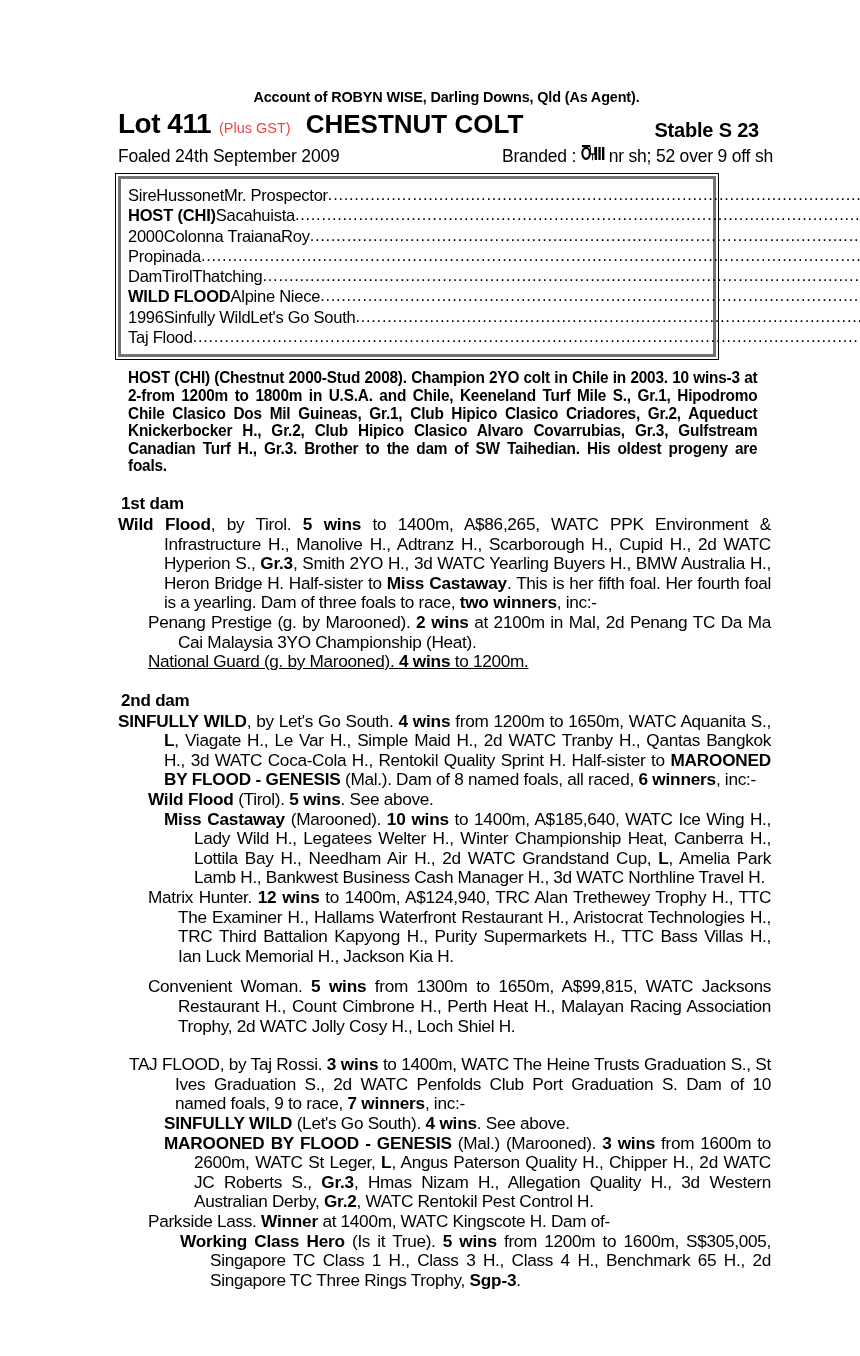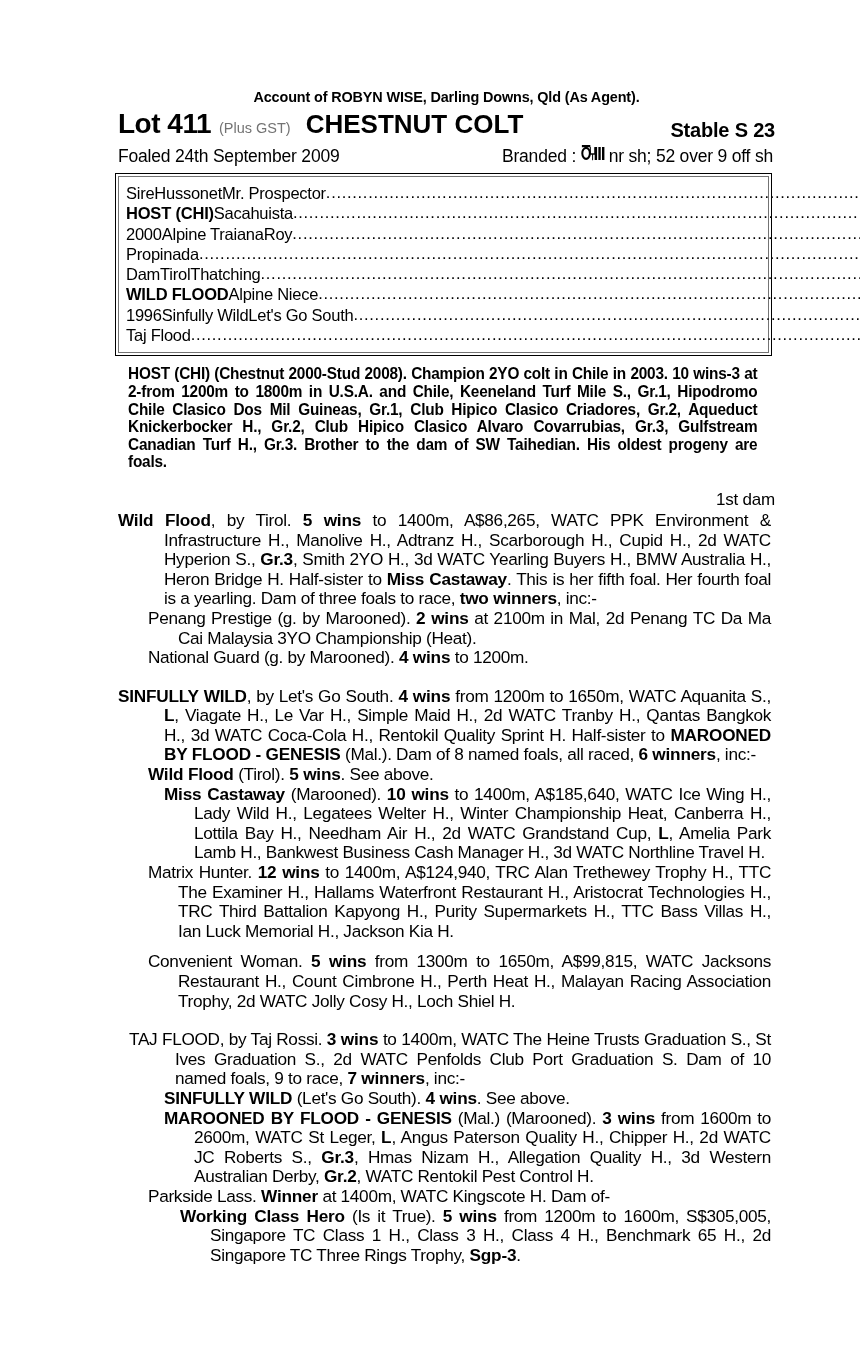--- a/index.html
+++ b/index.html
@@ -45,34 +45,34 @@
     font-size: 28px;
     font-weight: bold;
     letter-spacing: -0.5px;
     line-height: 1;
     text-align: center;
   }
   .gst {
     font-size: 14.5px;
     margin-left: 8px;
     line-height: 1;
-    color: #737373;
+    color: #ef4444;
   }
   .colour-sex {
     font-size: 26px;
     font-weight: bold;
     letter-spacing: 0px;
     margin-left: 15px;
     line-height: 1;
   }
   .stable {
     font-size: 20px;
     font-weight: bold;
     position: absolute;
-    right: 0;
+    right: 16px;
     bottom: 2px;
     letter-spacing: -0.2px;
   }
   .foaled-row {
     display: flex;
     justify-content: space-between;
     align-items: baseline;
     font-size: 17.5px;
     margin: 2px 0 9px 0;
     letter-spacing: -0.2px;
@@ -92,26 +92,26 @@
     letter-spacing: -3.5px;
     transform: scaleY(1.15) scaleX(0.8);
     transform-origin: bottom center;
     margin: 0 3px 0 2px;
     position: relative;
     top: -1px;
   }
 
   
   .ped-box {
-    border: 1px solid #737373;
+    border: 3px solid #737373;
     outline: 1px solid #000;
     outline-offset: 2px;
     padding: 6px 0 7px 0;
     margin: 0 8px 0 0;
-    width: 651px;
+    width: 598px;
     box-sizing: border-box;
   }
   .ped-row {
     display: flex;
     font-size: 16.5px;
     line-height: 20.3px;
     letter-spacing: -0.25px;
     white-space: nowrap;
   }
   .ped-c1 { width: 156px; padding-left: 7px; box-sizing: border-box; }
@@ -145,24 +145,23 @@
     letter-spacing: -0.2px;
     margin: 12px 8px 0 10px;
     transform: scaleX(0.985);
     transform-origin: left top;
   }
 
   
   .dam-section { margin-top: 19px; }
   .dam-head {
     font-size: 17px;
-    font-weight: normal;
+    font-weight: bold;
     letter-spacing: -0.2px;
     margin: 0 0 1px 3px;
-    text-align: right;
   }
   .p {
     font-size: 17.2px;
     line-height: 19.6px;
     letter-spacing: -0.3px;
     text-align: justify;
     margin: 0;
     padding-right: 4px;
     text-indent: 0;
   }
@@ -208,21 +207,21 @@
         <div class="ped-c2"></div>
         <div class="ped-c3">
           <div class="leader">
             <span class="lname">Sacahuista</span>
             <span class="dots">............................................................................................................................................</span>
           </div>
         </div>
       </div>
       <div class="ped-row">
         <div class="ped-c1">2000</div>
-        <div class="ped-c2">Alpine Traiana</div>
+        <div class="ped-c2">Colonna Traiana</div>
         <div class="ped-c3">
           <div class="leader">
             <span class="lname">Roy</span>
             <span class="dots">............................................................................................................................................</span>
           </div>
         </div>
       </div>
       <div class="ped-row">
         <div class="ped-c1"></div>
         <div class="ped-c2"></div>
@@ -275,23 +274,24 @@
       </div>
     </div>
 
   <div class="sire-blurb">HOST (CHI) (Chestnut 2000-Stud 2008). Champion 2YO colt in Chile in 2003. 10 wins-3 at 2-from 1200m to 1800m in U.S.A. and Chile, Keeneland Turf Mile S., Gr.1, Hipodromo Chile Clasico Dos Mil Guineas, Gr.1, Club Hipico Clasico Criadores, Gr.2, Aqueduct Knickerbocker H., Gr.2, Club Hipico Clasico Alvaro Covarrubias, Gr.3, Gulfstream Canadian Turf H., Gr.3. Brother to the dam of SW Taihedian. His oldest progeny are foals.</div>
 
   <div id="dams-container">
       <div class="dam-section">
         <div class="dam-head">1st dam</div>
         <div class="p" style="margin-left: 0px; padding-left: 46px; text-indent: -46px;"><span class="b">Wild Flood</span><span>, by Tirol. </span><span class="b">5 wins</span><span> to 1400m, A$86,265, WATC PPK Environment &amp; Infrastructure H., Manolive H., Adtranz H., Scarborough H., Cupid H., 2d WATC Hyperion S., </span><span class="b">Gr.3</span><span>, Smith 2YO H., 3d WATC Yearling Buyers H., BMW Australia H., Heron Bridge H. Half-sister to </span><span class="b">Miss Castaway</span><span>. This is her fifth foal. Her fourth foal is a yearling. Dam of three foals to race, </span><span class="b">two winners</span><span>, inc:-</span></div>
         <div class="p" style="margin-left: 14px; padding-left: 46px; text-indent: -30px;"><span>Penang Prestige (g. by Marooned). </span><span class="b">2 wins</span><span> at 2100m in Mal, 2d Penang TC Da Ma Cai Malaysia 3YO Championship (Heat).</span></div>
-        <div class="p" style="margin-left: 14px; padding-left: 46px; text-indent: -30px;"><span>National Guard (g. by Marooned). </span><span class="b">4 wins</span><span> to 1200m.</span></div>
+        <div class="p" style="margin-left: 14px; padding-left: 46px; text-indent: -30px; text-decoration: underline;"><span>National Guard (g. by Marooned). </span><span class="b">4 wins</span><span> to 1200m.</span></div>
       </div>
       <div class="dam-section">
+        <div class="dam-head">2nd dam</div>
         <div class="p" style="margin-left: 0px; padding-left: 46px; text-indent: -46px;"><span class="b">SINFULLY WILD</span><span>, by Let's Go South. </span><span class="b">4 wins</span><span> from 1200m to 1650m, WATC Aquanita S., </span><span class="b">L</span><span>, Viagate H., Le Var H., Simple Maid H., 2d WATC Tranby H., Qantas Bangkok H., 3d WATC Coca-Cola H., Rentokil Quality Sprint H. Half-sister to </span><span class="b">MAROONED BY FLOOD - GENESIS</span><span> (Mal.). Dam of 8 named foals, all raced, </span><span class="b">6 winners</span><span>, inc:-</span></div>
         <div class="p" style="margin-left: 14px; padding-left: 46px; text-indent: -30px;"><span class="b">Wild Flood</span><span> (Tirol). </span><span class="b">5 wins</span><span>. See above.</span></div>
         <div class="p" style="margin-left: 30px; padding-left: 46px; text-indent: -30px;"><span class="b">Miss Castaway</span><span> (Marooned). </span><span class="b">10 wins</span><span> to 1400m, A$185,640, WATC Ice Wing H., Lady Wild H., Legatees Welter H., Winter Championship Heat, Canberra H., Lottila Bay H., Needham Air H., 2d WATC Grandstand Cup, </span><span class="b">L</span><span>, Amelia Park Lamb H., Bankwest Business Cash Manager H., 3d WATC Northline Travel H.</span></div>
         <div class="p" style="margin-left: 14px; padding-left: 46px; text-indent: -30px;"><span>Matrix Hunter. </span><span class="b">12 wins</span><span> to 1400m, A$124,940, TRC Alan Trethewey Trophy H., TTC The Examiner H., Hallams Waterfront Restaurant H., Aristocrat Technologies H., TRC Third Battalion Kapyong H., Purity Supermarkets H., TTC Bass Villas H., Ian Luck Memorial H., Jackson Kia H.</span></div>
         <div class="p" style="margin-left: 14px; padding-left: 46px; text-indent: -30px; margin-top: 11px;"><span>Convenient Woman. </span><span class="b">5 wins</span><span> from 1300m to 1650m, A$99,815, WATC Jacksons Restaurant H., Count Cimbrone H., Perth Heat H., Malayan Racing Association Trophy, 2d WATC Jolly Cosy H., Loch Shiel H.</span></div>
       </div>
       <div class="dam-section">
         <div class="p" style="margin-left: 11px; padding-left: 46px; text-indent: -46px;"><span>TAJ FLOOD, by Taj Rossi. </span><span class="b">3 wins</span><span> to 1400m, WATC The Heine Trusts Graduation S., St Ives Graduation S., 2d WATC Penfolds Club Port Graduation S. Dam of 10 named foals, 9 to race, </span><span class="b">7 winners</span><span>, inc:-</span></div>
         <div class="p" style="margin-left: 30px; padding-left: 46px; text-indent: -30px;"><span class="b">SINFULLY WILD</span><span> (Let's Go South). </span><span class="b">4 wins</span><span>. See above.</span></div>
         <div class="p" style="margin-left: 30px; padding-left: 46px; text-indent: -30px;"><span class="b">MAROONED BY FLOOD - GENESIS</span><span> (Mal.) (Marooned). </span><span class="b">3 wins</span><span> from 1600m to 2600m, WATC St Leger, </span><span class="b">L</span><span>, Angus Paterson Quality H., Chipper H., 2d WATC JC Roberts S., </span><span class="b">Gr.3</span><span>, Hmas Nizam H., Allegation Quality H., 3d Western Australian Derby, </span><span class="b">Gr.2</span><span>, WATC Rentokil Pest Control H.</span></div>

